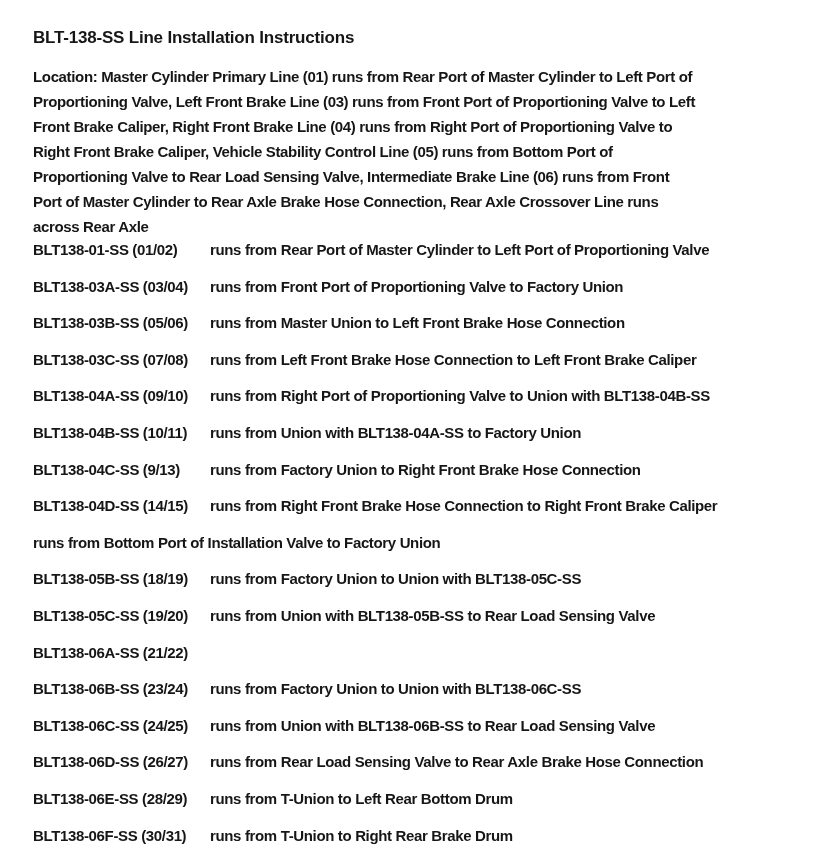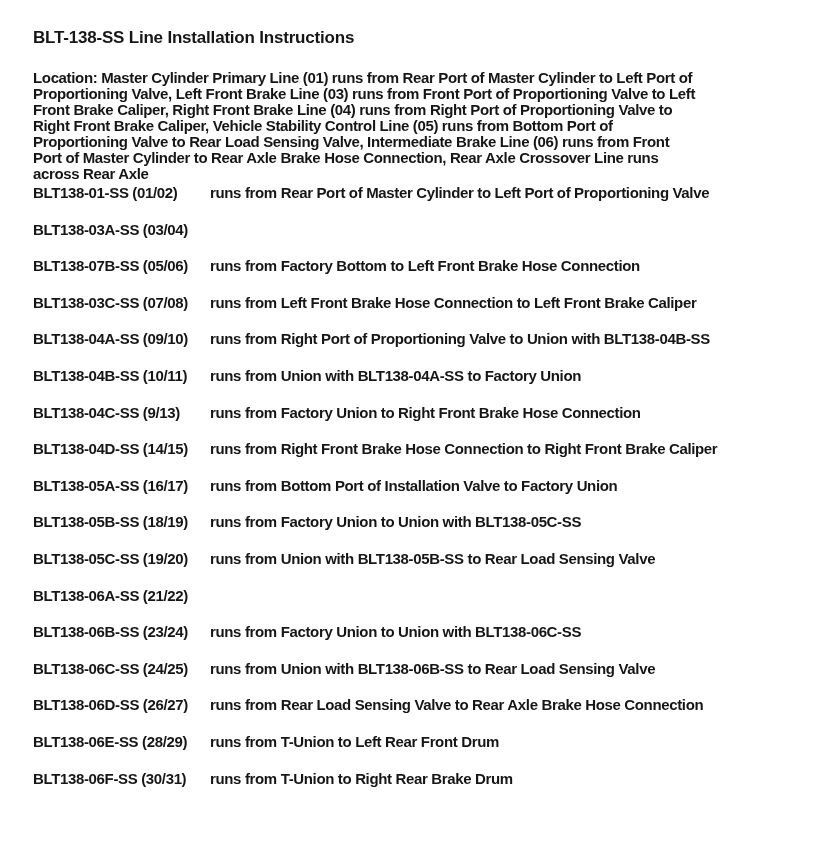--- a/index.html
+++ b/index.html
@@ -18,24 +18,24 @@
     color: #161616;
   }
   .doc-title {
     font-size: 17px;
     font-weight: 700;
     line-height: 20px;
     letter-spacing: -0.2px;
     color: #161616;
   }
   .location-para {
-    margin-top: 22px;
+    margin-top: 16px;
     font-size: 15px;
     font-weight: 700;
-    line-height: 16px;
+    line-height: 25px;
     letter-spacing: -0.35px;
     max-width: 762px;
     color: #161616;
   }
   .part-list {
   }
   .part-row {
     display: grid;
     grid-template-columns: 177px 1fr;
     align-items: baseline;
@@ -61,25 +61,26 @@
 
   <div class="part-list">
 
       <div class="part-row">
         <span class="part-number">BLT138-01-SS (01/02)</span>
         <span class="part-route">runs from Rear Port of Master Cylinder to Left Port of Proportioning Valve</span>
       </div>
 
       <div class="part-row">
         <span class="part-number">BLT138-03A-SS (03/04)</span>
+        <span class="part-route">runs from Front Port of Proportioning Valve to Factory Union</span>
       </div>
 
       <div class="part-row">
-        <span class="part-number">BLT138-07B-SS (05/06)</span>
-        <span class="part-route">runs from Factory Bottom to Left Front Brake Hose Connection</span>
+        <span class="part-number">BLT138-03B-SS (05/06)</span>
+        <span class="part-route">runs from Master Union to Left Front Brake Hose Connection</span>
       </div>
 
       <div class="part-row">
         <span class="part-number">BLT138-03C-SS (07/08)</span>
         <span class="part-route">runs from Left Front Brake Hose Connection to Left Front Brake Caliper</span>
       </div>
 
       <div class="part-row">
         <span class="part-number">BLT138-04A-SS (09/10)</span>
         <span class="part-route">runs from Right Port of Proportioning Valve to Union with BLT138-04B-SS</span>
@@ -94,21 +95,20 @@
         <span class="part-number">BLT138-04C-SS (9/13)</span>
         <span class="part-route">runs from Factory Union to Right Front Brake Hose Connection</span>
       </div>
 
       <div class="part-row">
         <span class="part-number">BLT138-04D-SS (14/15)</span>
         <span class="part-route">runs from Right Front Brake Hose Connection to Right Front Brake Caliper</span>
       </div>
 
       <div class="part-row">
-        <span class="part-number">BLT138-05A-SS (16/17)</span>
         <span class="part-route">runs from Bottom Port of Installation Valve to Factory Union</span>
       </div>
 
       <div class="part-row">
         <span class="part-number">BLT138-05B-SS (18/19)</span>
         <span class="part-route">runs from Factory Union to Union with BLT138-05C-SS</span>
       </div>
 
       <div class="part-row">
         <span class="part-number">BLT138-05C-SS (19/20)</span>
@@ -129,21 +129,21 @@
         <span class="part-route">runs from Union with BLT138-06B-SS to Rear Load Sensing Valve</span>
       </div>
 
       <div class="part-row">
         <span class="part-number">BLT138-06D-SS (26/27)</span>
         <span class="part-route">runs from Rear Load Sensing Valve to Rear Axle Brake Hose Connection</span>
       </div>
 
       <div class="part-row">
         <span class="part-number">BLT138-06E-SS (28/29)</span>
-        <span class="part-route">runs from T-Union to Left Rear Front Drum</span>
+        <span class="part-route">runs from T-Union to Left Rear Bottom Drum</span>
       </div>
 
       <div class="part-row">
         <span class="part-number">BLT138-06F-SS (30/31)</span>
         <span class="part-route">runs from T-Union to Right Rear Brake Drum</span>
       </div>
     </div>
 
 </div>
 

